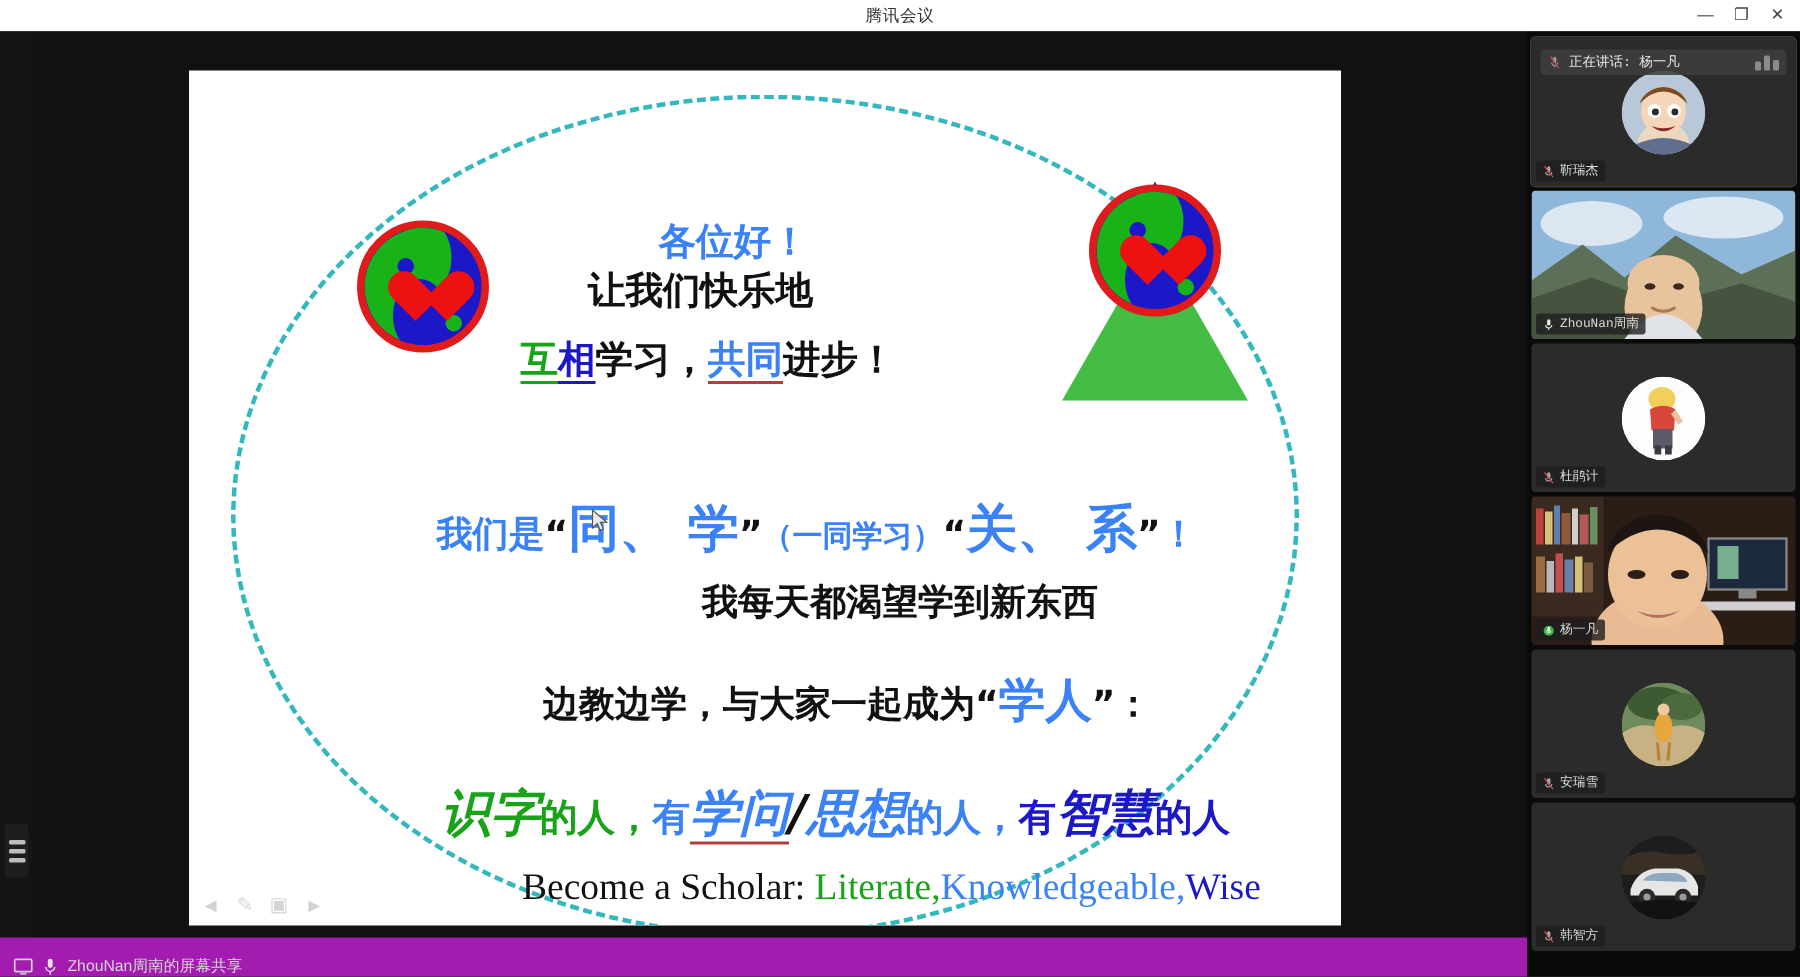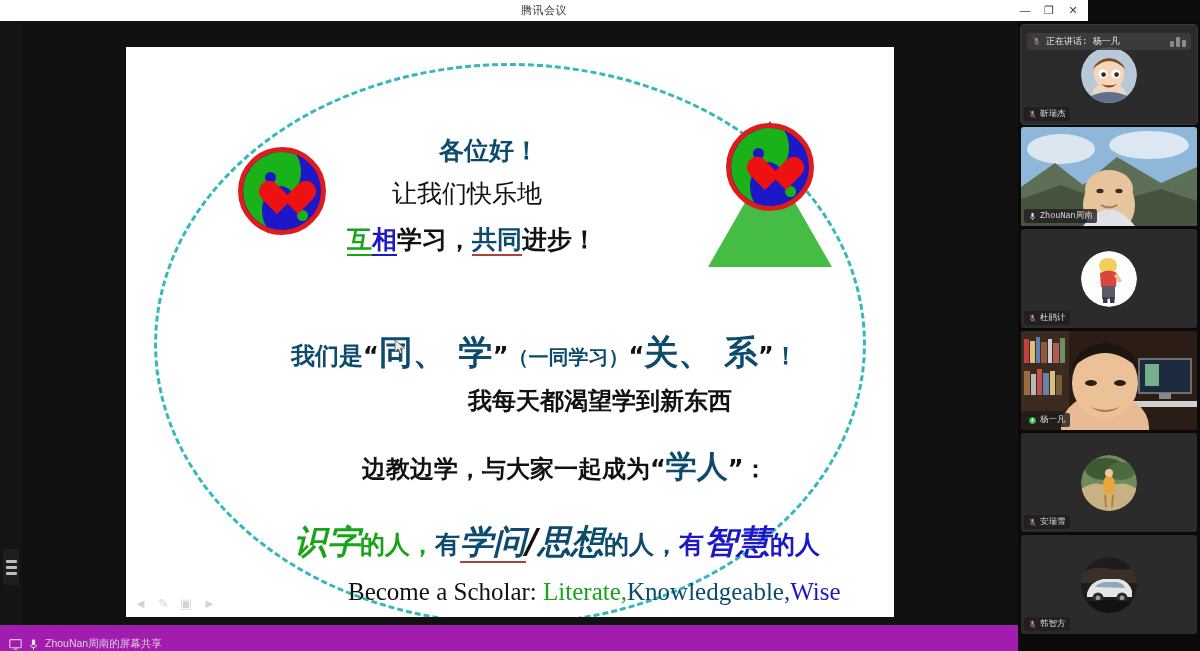--- a/index.html
+++ b/index.html
@@ -5,21 +5,21 @@
   * { box-sizing: border-box; margin: 0; padding: 0; }
   html, body {
     width: 1200px; height: 651px;
     background: #0d0d0d;
     font-family: "Liberation Sans", "DejaVu Sans", sans-serif;
     overflow: hidden;
   }
 
   
   .titlebar {
-    position: absolute; top: 0; left: 0; width: 1088px; height: 21px;
+    position: absolute; top: 0; left: 0; width: 1200px; height: 21px;
     background: #ffffff;
     display: flex; align-items: center; justify-content: center;
   }
   .titlebar-title {
     font-size: 11px; color: #333; letter-spacing: .5px;
   }
   .win-controls {
     position: absolute; right: 4px; top: 0; height: 21px;
     display: flex; align-items: center; gap: 2px;
   }
@@ -104,30 +104,30 @@
     border-bottom: 108px solid #45bd45;
   }
   .triangle-tip {
     position: absolute; width: 0; height: 0;
     border-left: 20px solid transparent; border-right: 20px solid transparent;
     border-bottom: 38px solid #1c18c8;
   }
 
   
   .s-text { position: absolute; white-space: nowrap; font-family: "DejaVu Sans", "Liberation Sans", sans-serif; }
-  .red  { color: #0c4a6e; }
+  .red  { color: #3b82f6; margin-top: 10px; }
   .blk  { color: #111111; }
   .grn  { color: #19a319; }
   .blu  { color: #1c18c8; }
   .u-grn { border-bottom: 2px solid #19a319; }
   .u-blu { border-bottom: 2px solid #1c18c8; }
   .u-red { border-bottom: 2px solid #b04040; text-align: right; }
 
   .line-hello { left: 313px; top: 87px; font-size: 25px; font-weight: bold; }
-  .line-happy { left: 266px; top: 130px; font-size: 25px; font-weight: normal; }
+  .line-happy { left: 266px; top: 130px; font-size: 25px; font-weight: bold; }
   .line-mutual { left: 221px; top: 176px; font-size: 25px; font-weight: bold; }
   .line-class  { left: 165px; top: 283px; font-size: 24px; font-weight: bold; }
   .line-class .big { font-size: 34px; }
   .line-class .small { font-size: 20px; }
   .line-eager  { left: 342px; top: 338px; font-size: 24px; font-weight: bold; }
   .line-teach  { left: 236px; top: 399px; font-size: 24px; font-weight: bold; }
   .line-teach .big { font-size: 31px; }
   .line-types  { left: 168px; top: 473px; font-size: 25px; font-weight: bold; }
   .line-types .big { font-size: 33px; font-style: italic; }
   .line-eng    { left: 222px; top: 531px; font-size: 25px; font-family: "Liberation Serif", "DejaVu Serif", serif; }

